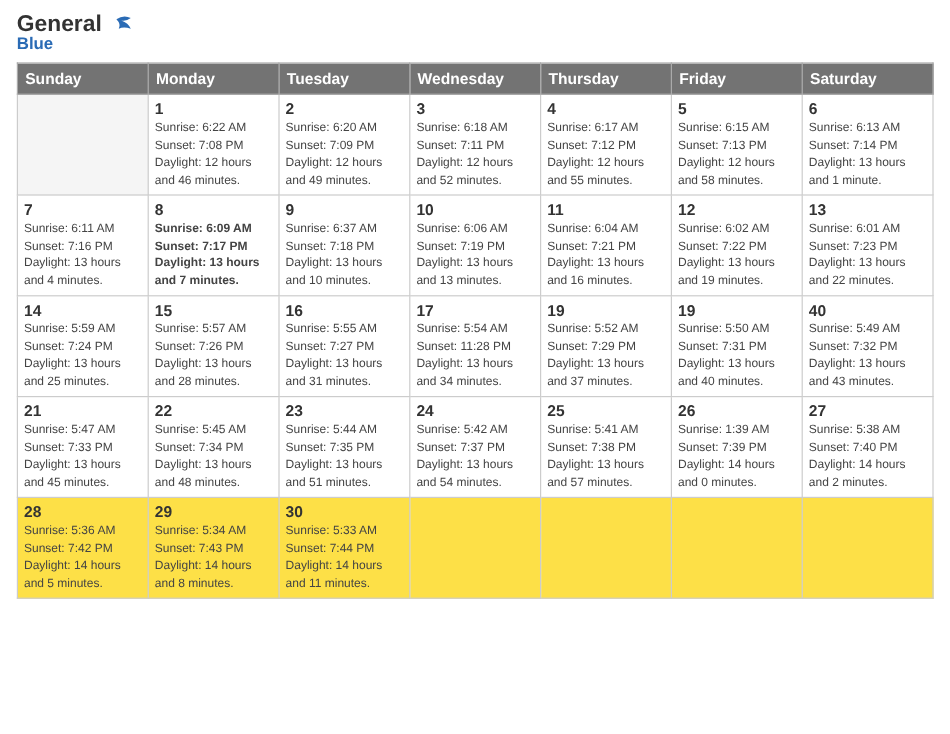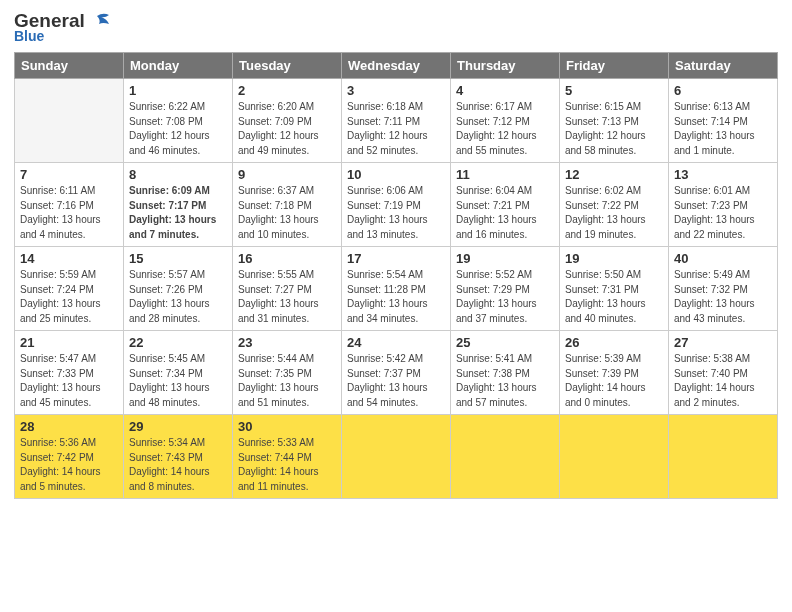--- a/index.html
+++ b/index.html
@@ -294,21 +294,21 @@
           </td>
           <td>
             <span class="day-number">25</span>
             <div class="day-info" style="white-space: pre-line;">Sunrise: 5:41 AM
 Sunset: 7:38 PM
 Daylight: 13 hours
 and 57 minutes.</div>
           </td>
           <td>
             <span class="day-number">26</span>
-            <div class="day-info" style="white-space: pre-line;">Sunrise: 5:39 AM
+            <div class="day-info" style="white-space: pre-line;">Sunrise: 1:39 AM
 Sunset: 7:39 PM
 Daylight: 14 hours
 and 0 minutes.</div>
           </td>
           <td>
             <span class="day-number">27</span>
             <div class="day-info" style="white-space: pre-line;">Sunrise: 5:38 AM
 Sunset: 7:40 PM
 Daylight: 14 hours
 and 2 minutes.</div>

